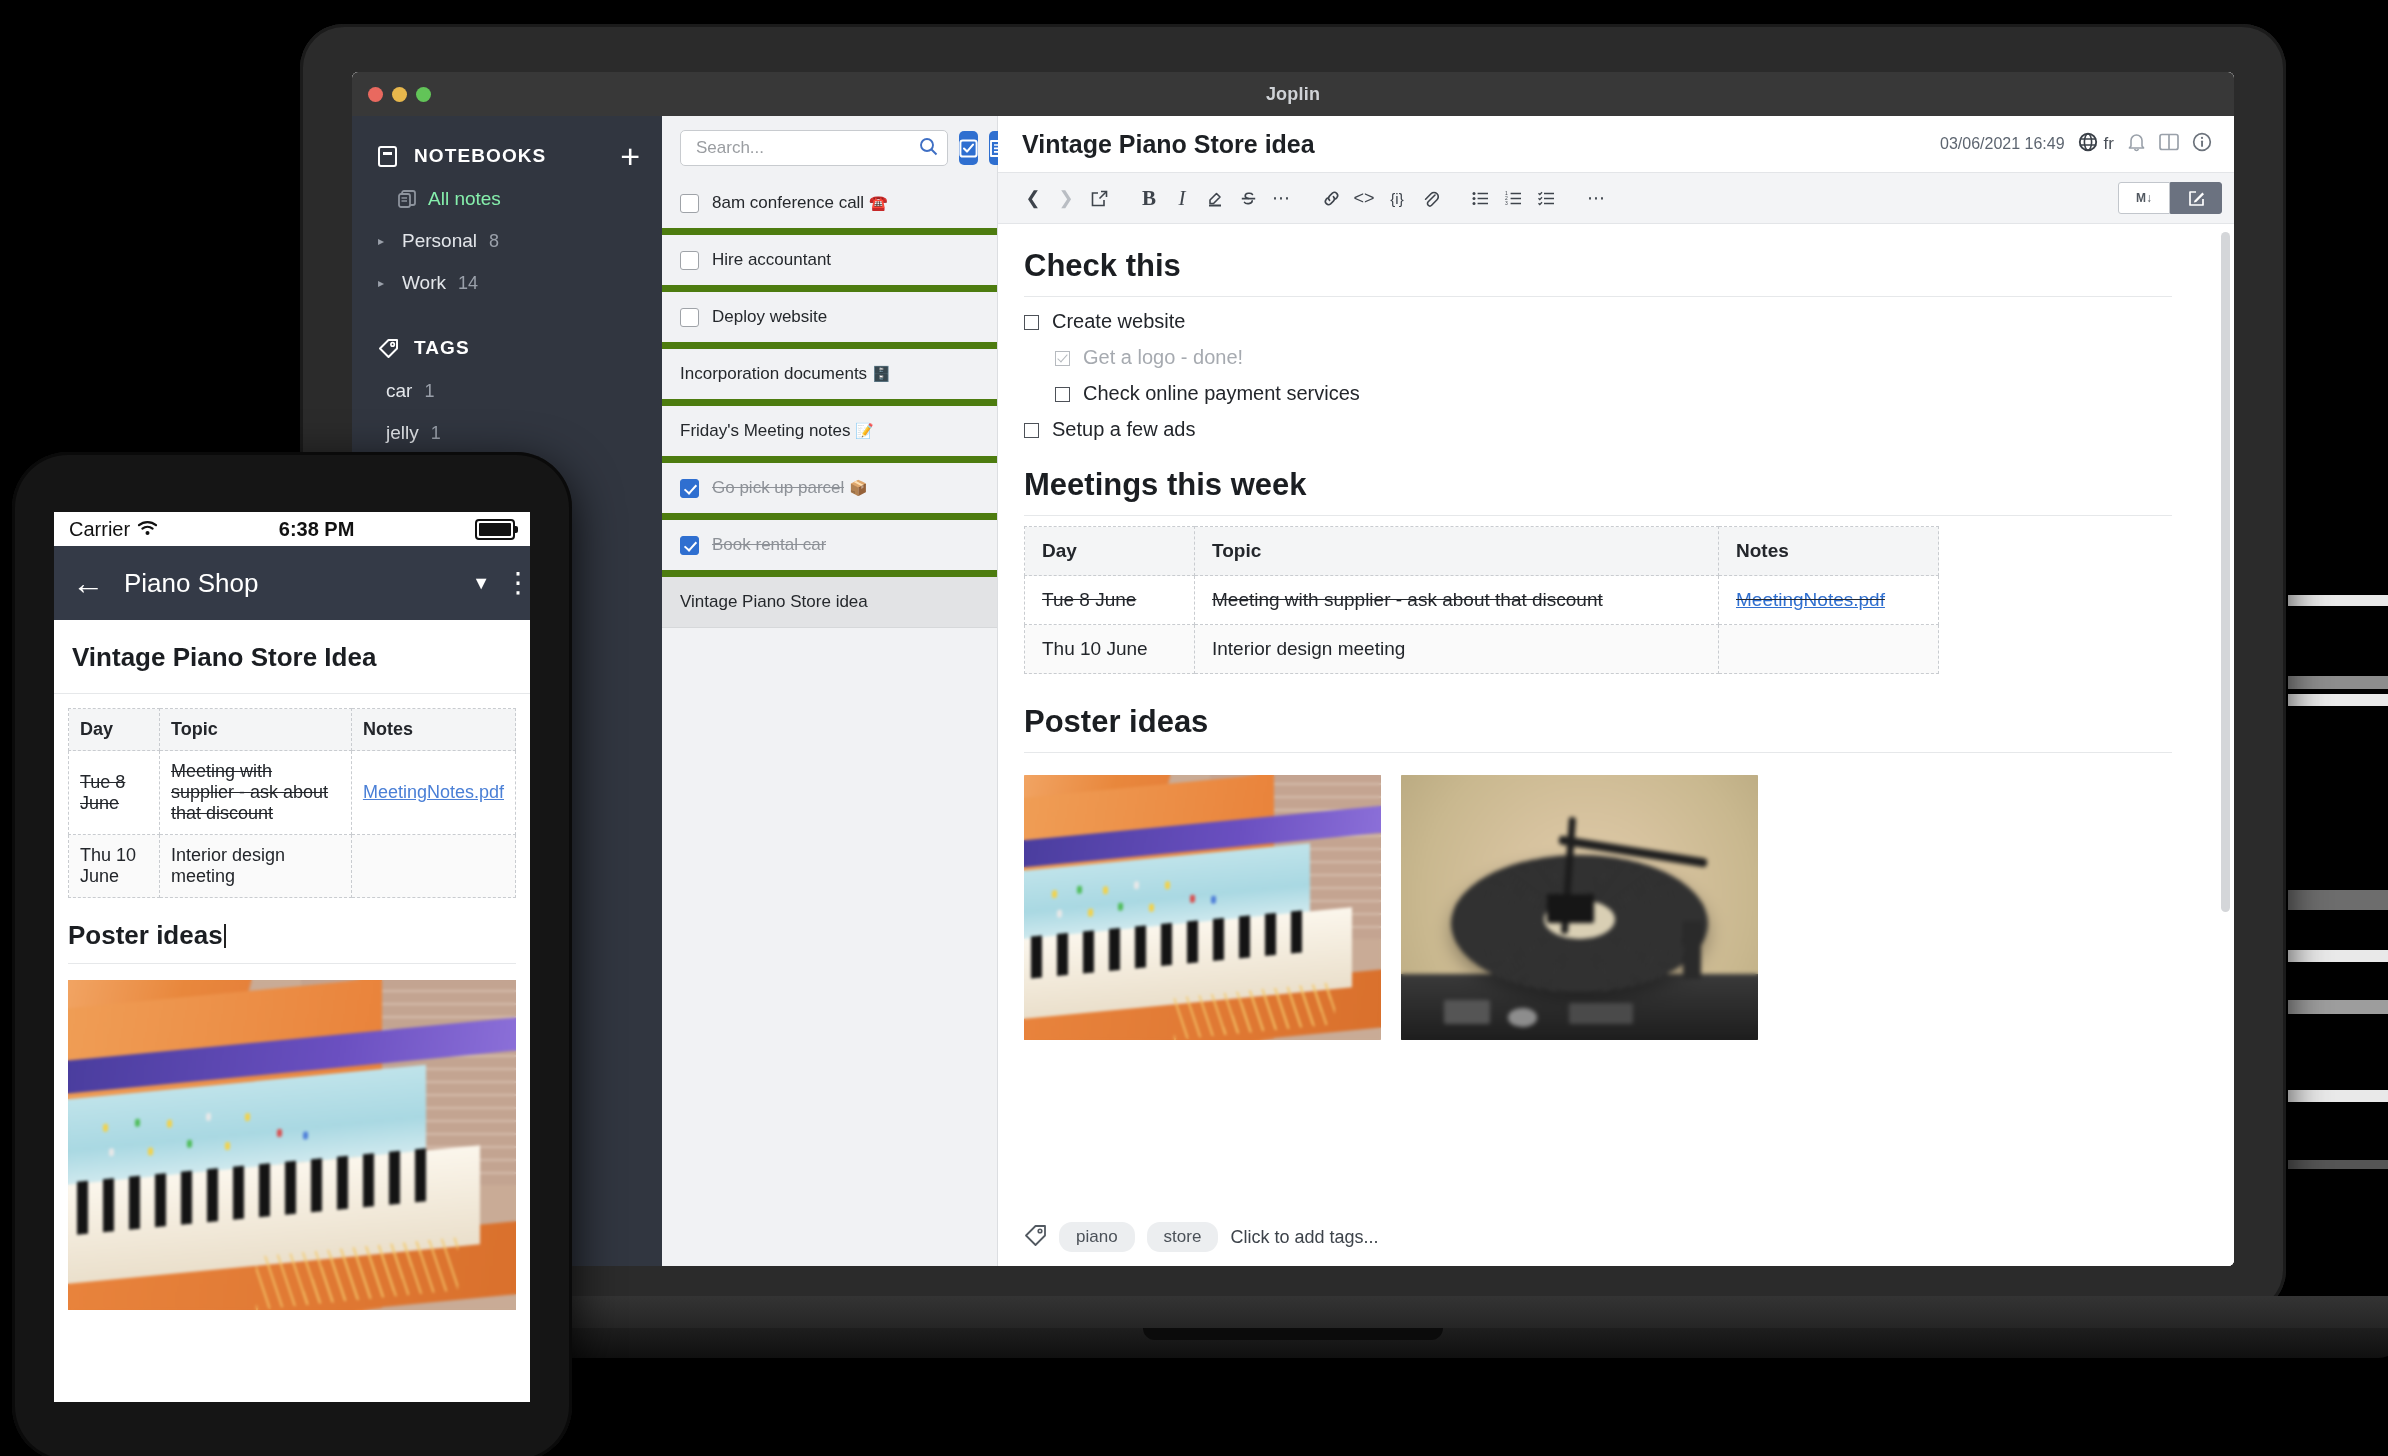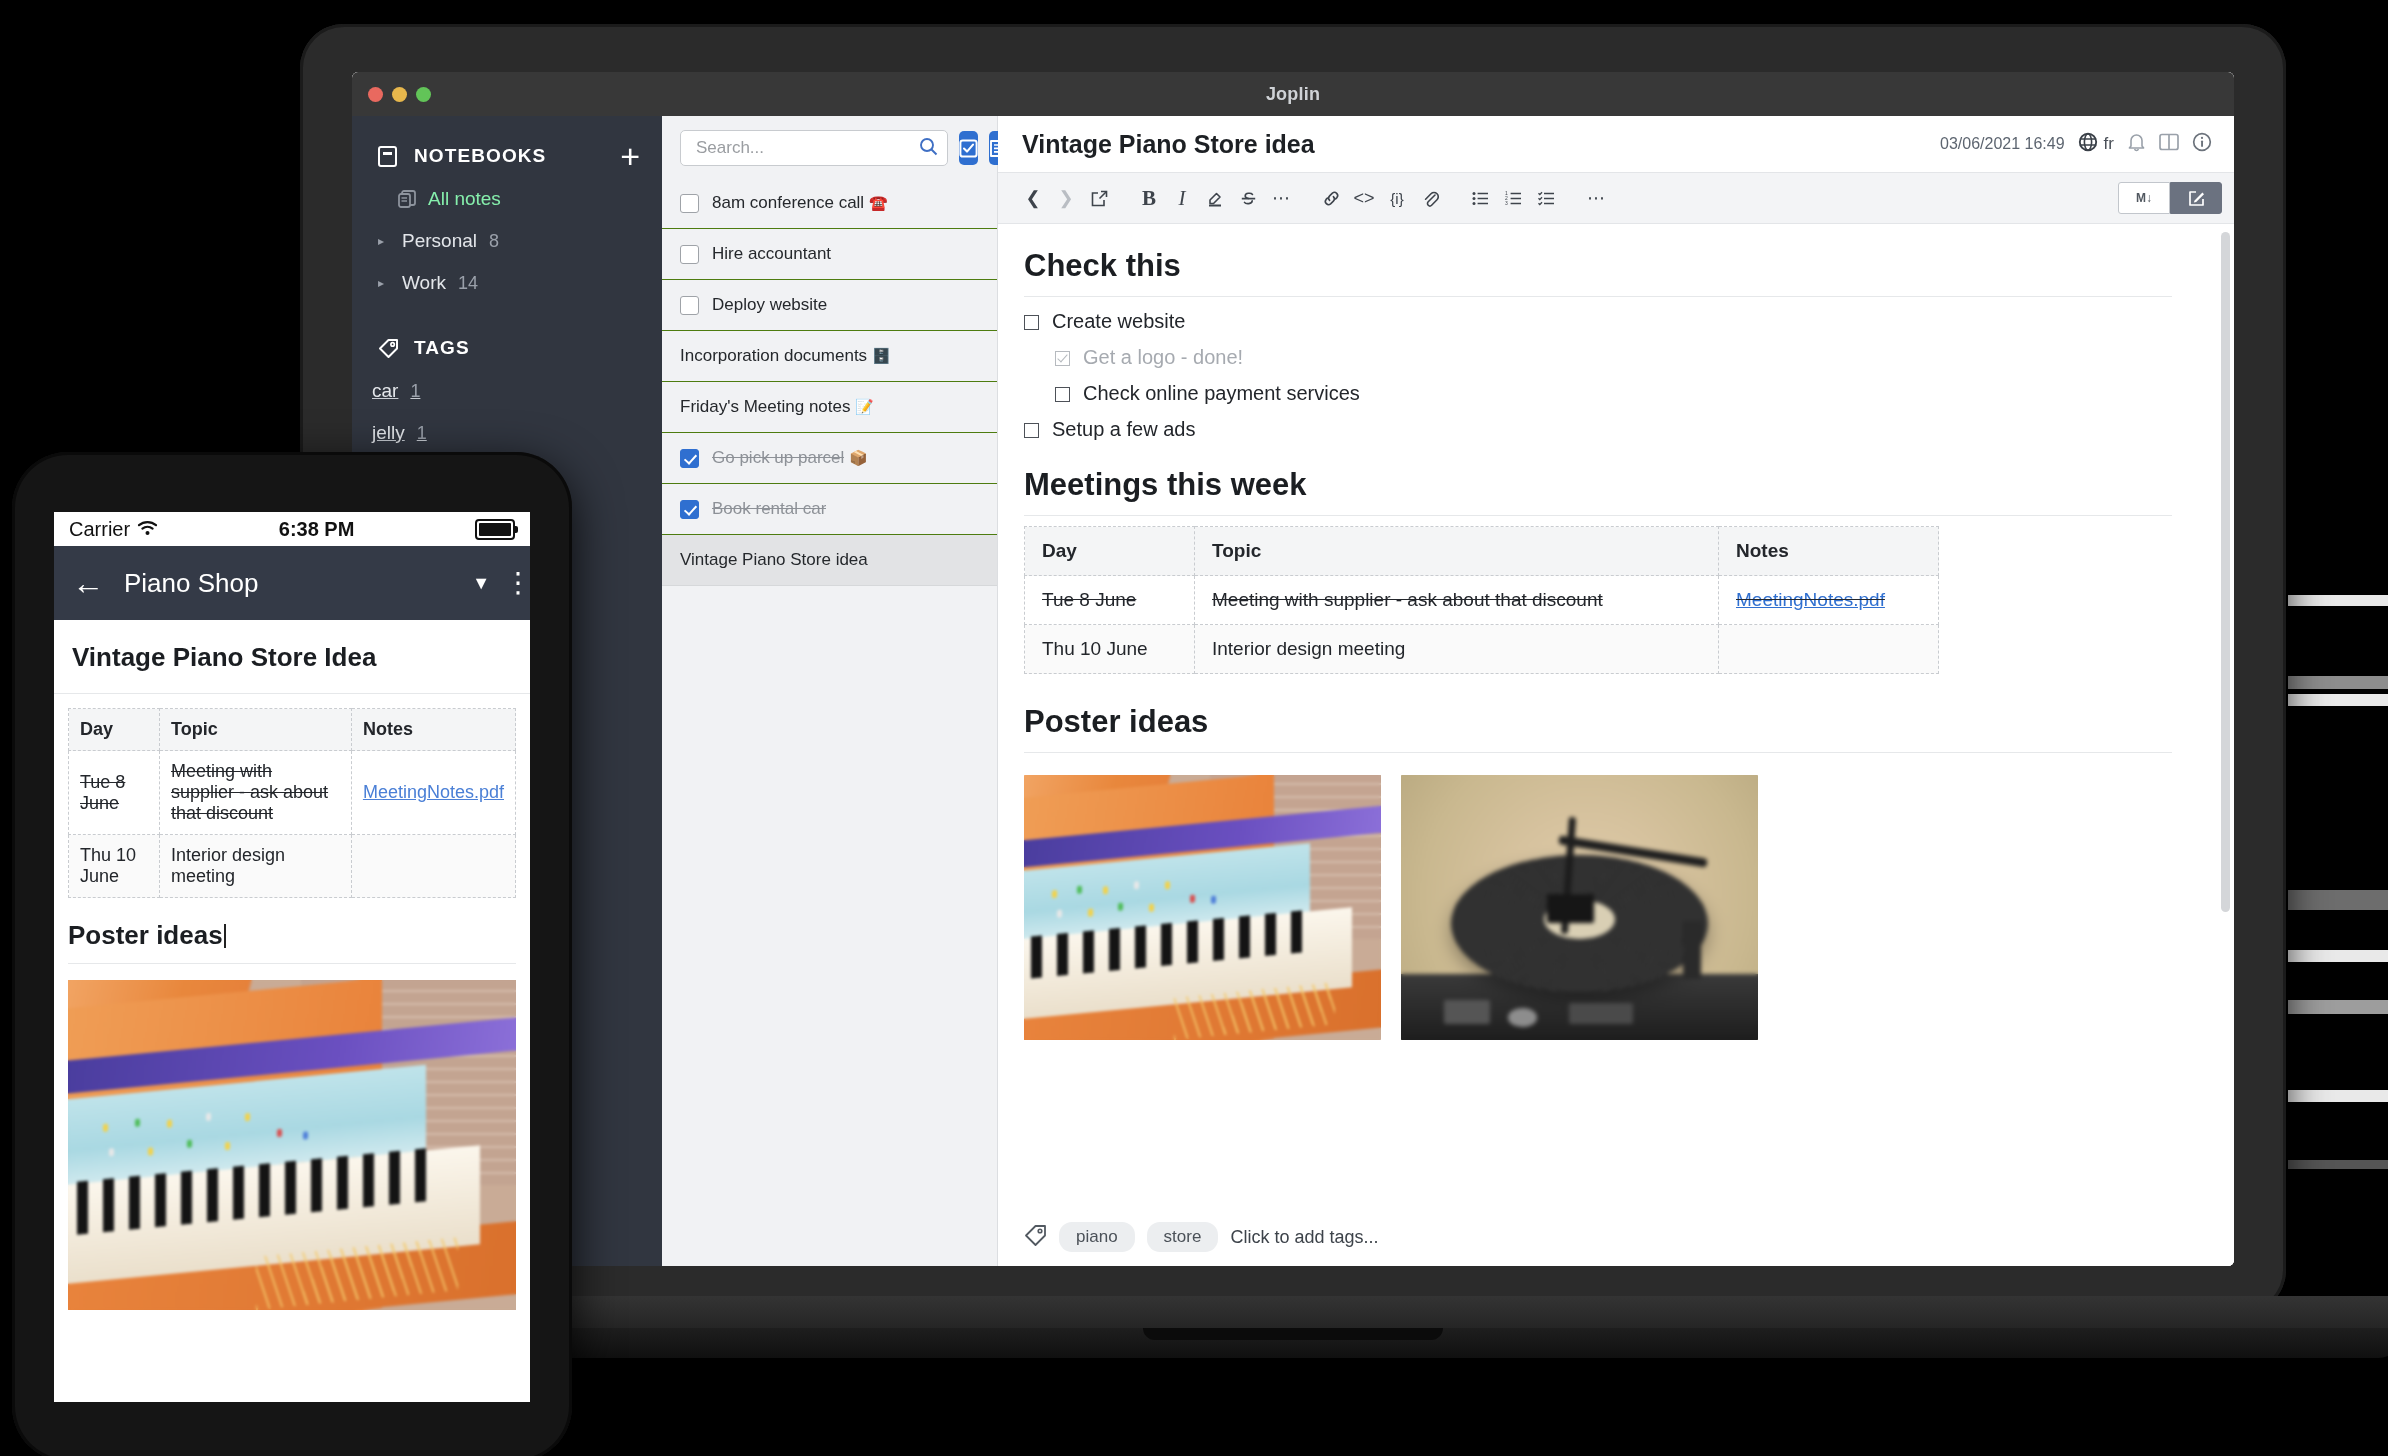--- a/index.html
+++ b/index.html
@@ -44,36 +44,36 @@
   .side-head .lbl{font-size:19px;font-weight:bold;letter-spacing:1.1px;color:#fff;
     margin-left:10px;flex:1;}
   .plus{font-size:34px;line-height:28px;color:#fff;font-weight:300;cursor:pointer;}
   .side-row{display:flex;align-items:center;height:42px;padding-left:26px;font-size:19px;
     color:#c7cbd2;cursor:pointer;}
   .side-row.sub{padding-left:46px;color:#9aa0aa;}
   .side-row .caret{width:20px;font-size:12px;color:#9aa0aa;}
   .side-row .nbicon{width:26px;display:flex;align-items:center;color:#8d939d;}
   .side-row .name{margin-left:4px;color:#e3e6ea;}
   .side-row .cnt{margin-left:12px;color:#9aa0aa;font-size:18px;}
-  .side-row.tag{padding-left:16px;text-decoration:underline;}
+  .side-row.tag{padding-left:30px;}
   .side-gap{height:22px;}
 
   
   #notelist{width:335px;flex:0 0 335px;background:#f1f2f4;border-right:1px solid #dcdee1;
     display:flex;flex-direction:column;}
   #searchbar{display:flex;align-items:center;gap:11px;padding:14px 14px 12px 18px;}
   #searchbox{flex:1;height:36px;background:#fff;border:1px solid #c8cbcf;border-radius:5px;
     display:flex;align-items:center;padding:0 9px 0 13px;box-sizing:border-box;}
   #searchbox input{flex:1;border:0;outline:0;font-size:17px;color:#444;
     font-family:"Liberation Sans",sans-serif;background:transparent;}
   #searchbox input::placeholder{color:#9a9da1;}
   .tbtn{width:34px;height:34px;background:#2f6fd0;border-radius:5px;display:flex;
     align-items:center;justify-content:center;cursor:pointer;}
   .nlrow{height:50px;display:flex;align-items:center;padding:0 14px 0 18px;
-    border-bottom:1px solid #4d7c0f;font-size:17px;color:#25282c;cursor:pointer;}
+    border-bottom:7px solid #4d7c0f;font-size:17px;color:#25282c;cursor:pointer;}
   .nlrow.sel{background:#e2e3e5;border-bottom:1px solid #d6d8da;}
   .nlcb{width:19px;height:19px;border:1.6px solid #9fa3a8;border-radius:3px;background:#fff;
     margin-right:13px;flex:0 0 19px;box-sizing:border-box;}
   .nlcb.on{background:#2f6fd0;border-color:#2f6fd0;position:relative;}
   .nlcb.on:after{content:"";position:absolute;left:5.5px;top:2px;width:5px;height:10px;
     border:solid #fff;border-width:0 2.3px 2.3px 0;transform:rotate(42deg);}
   .nltitle{white-space:nowrap;overflow:hidden;}
   .nlrow.done .nltitle{text-decoration:line-through;color:#8d9197;}
   .nlrow.nopad{padding-left:18px;}
   .emoji{font-size:15px;margin-left:5px;}

